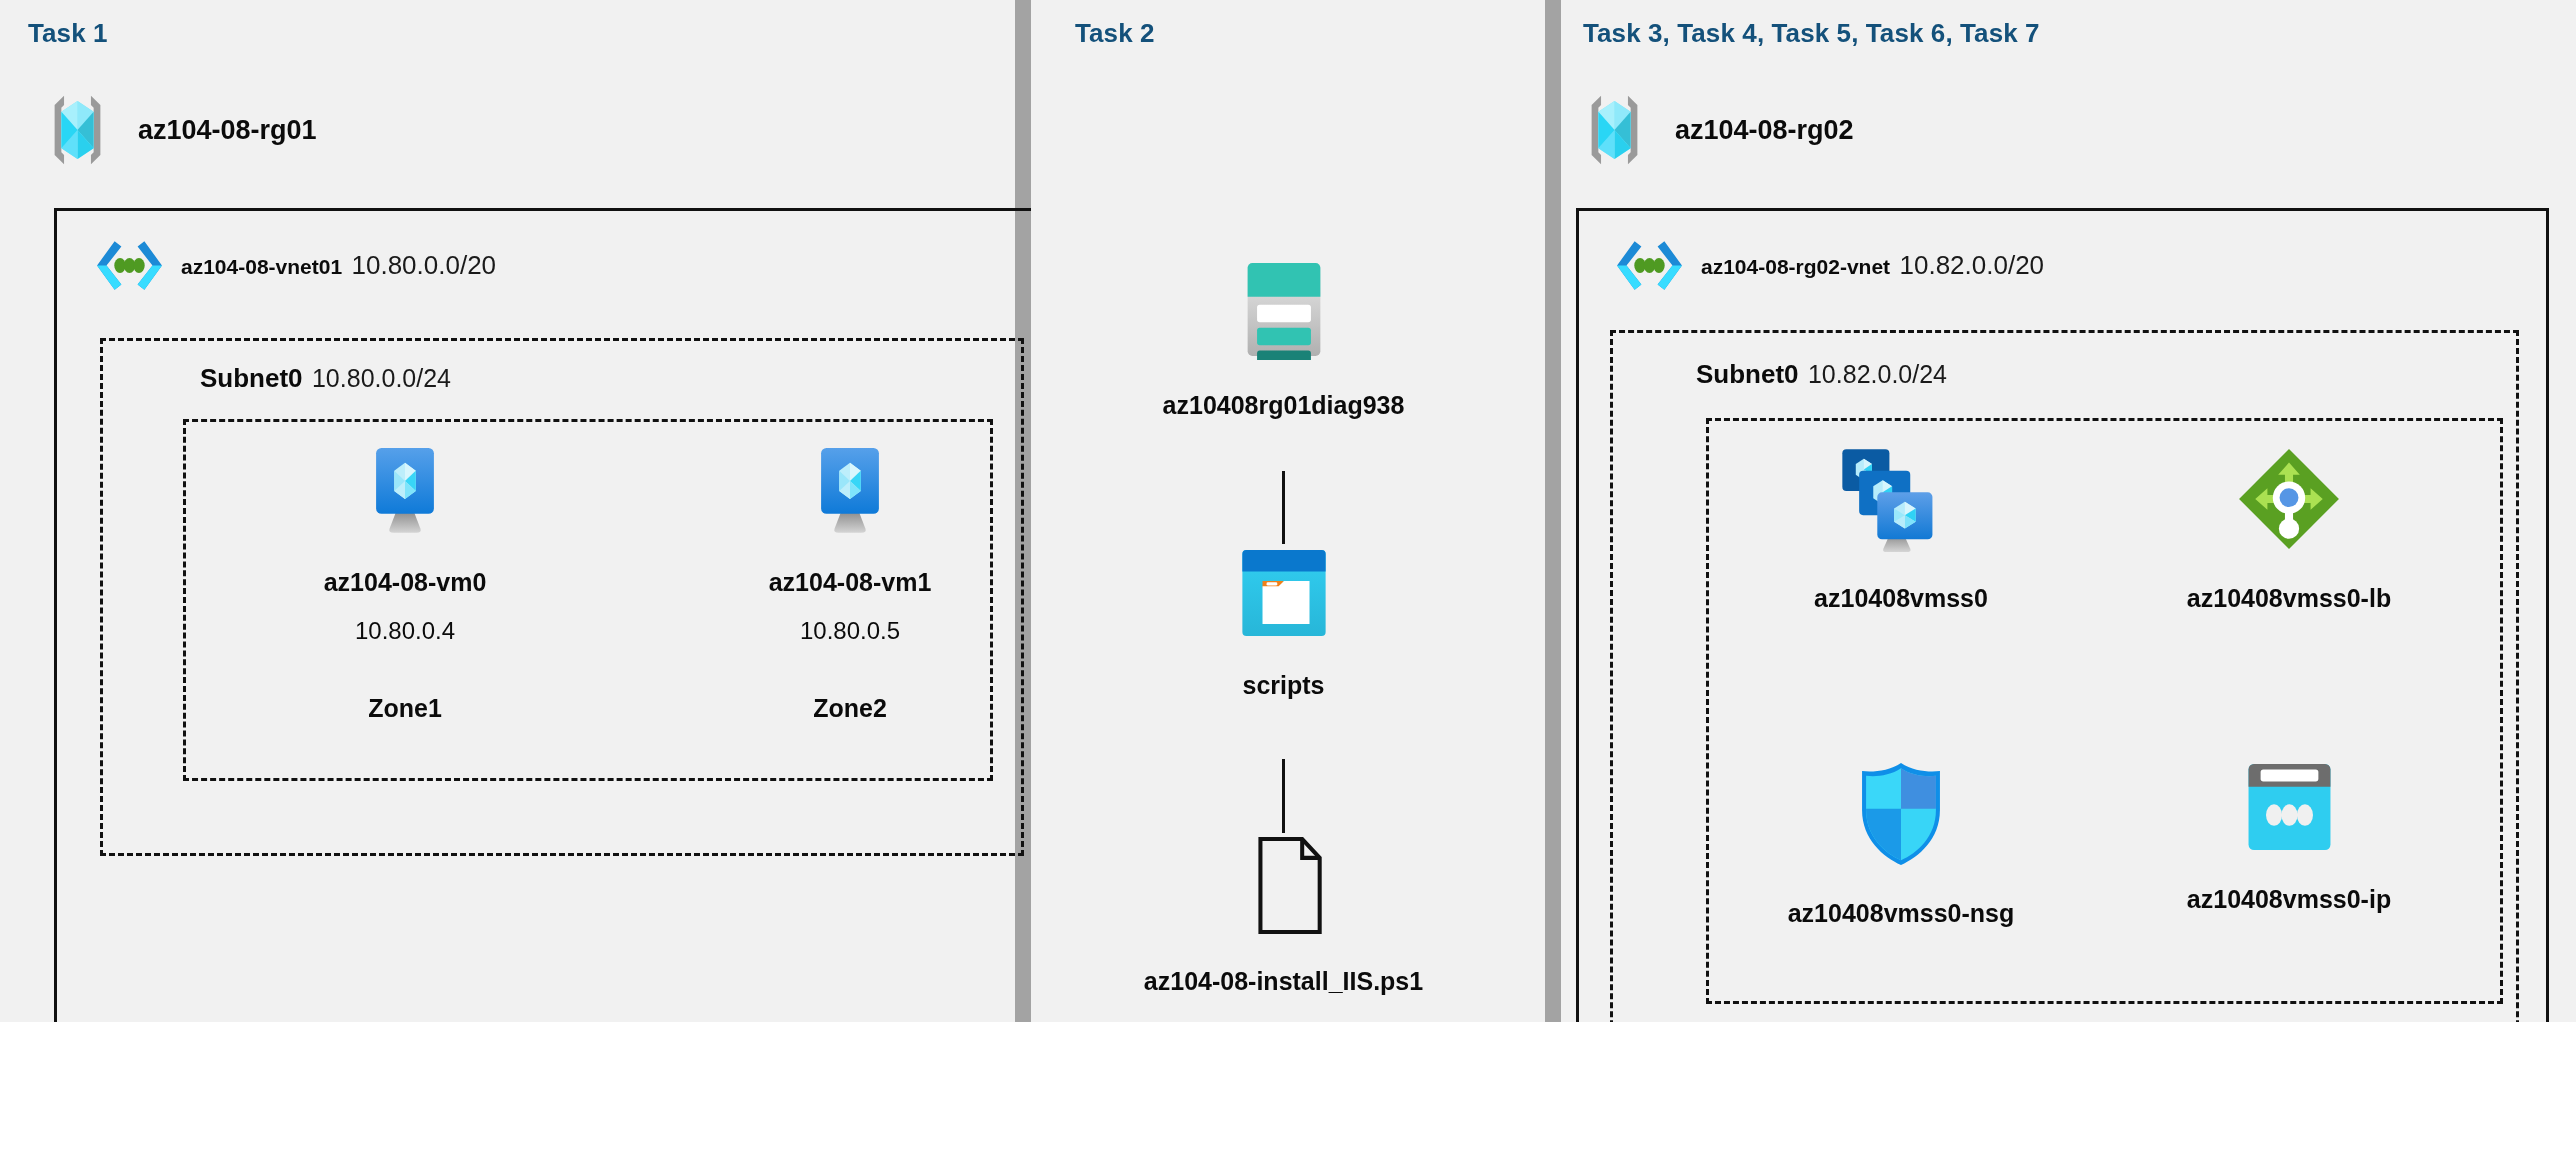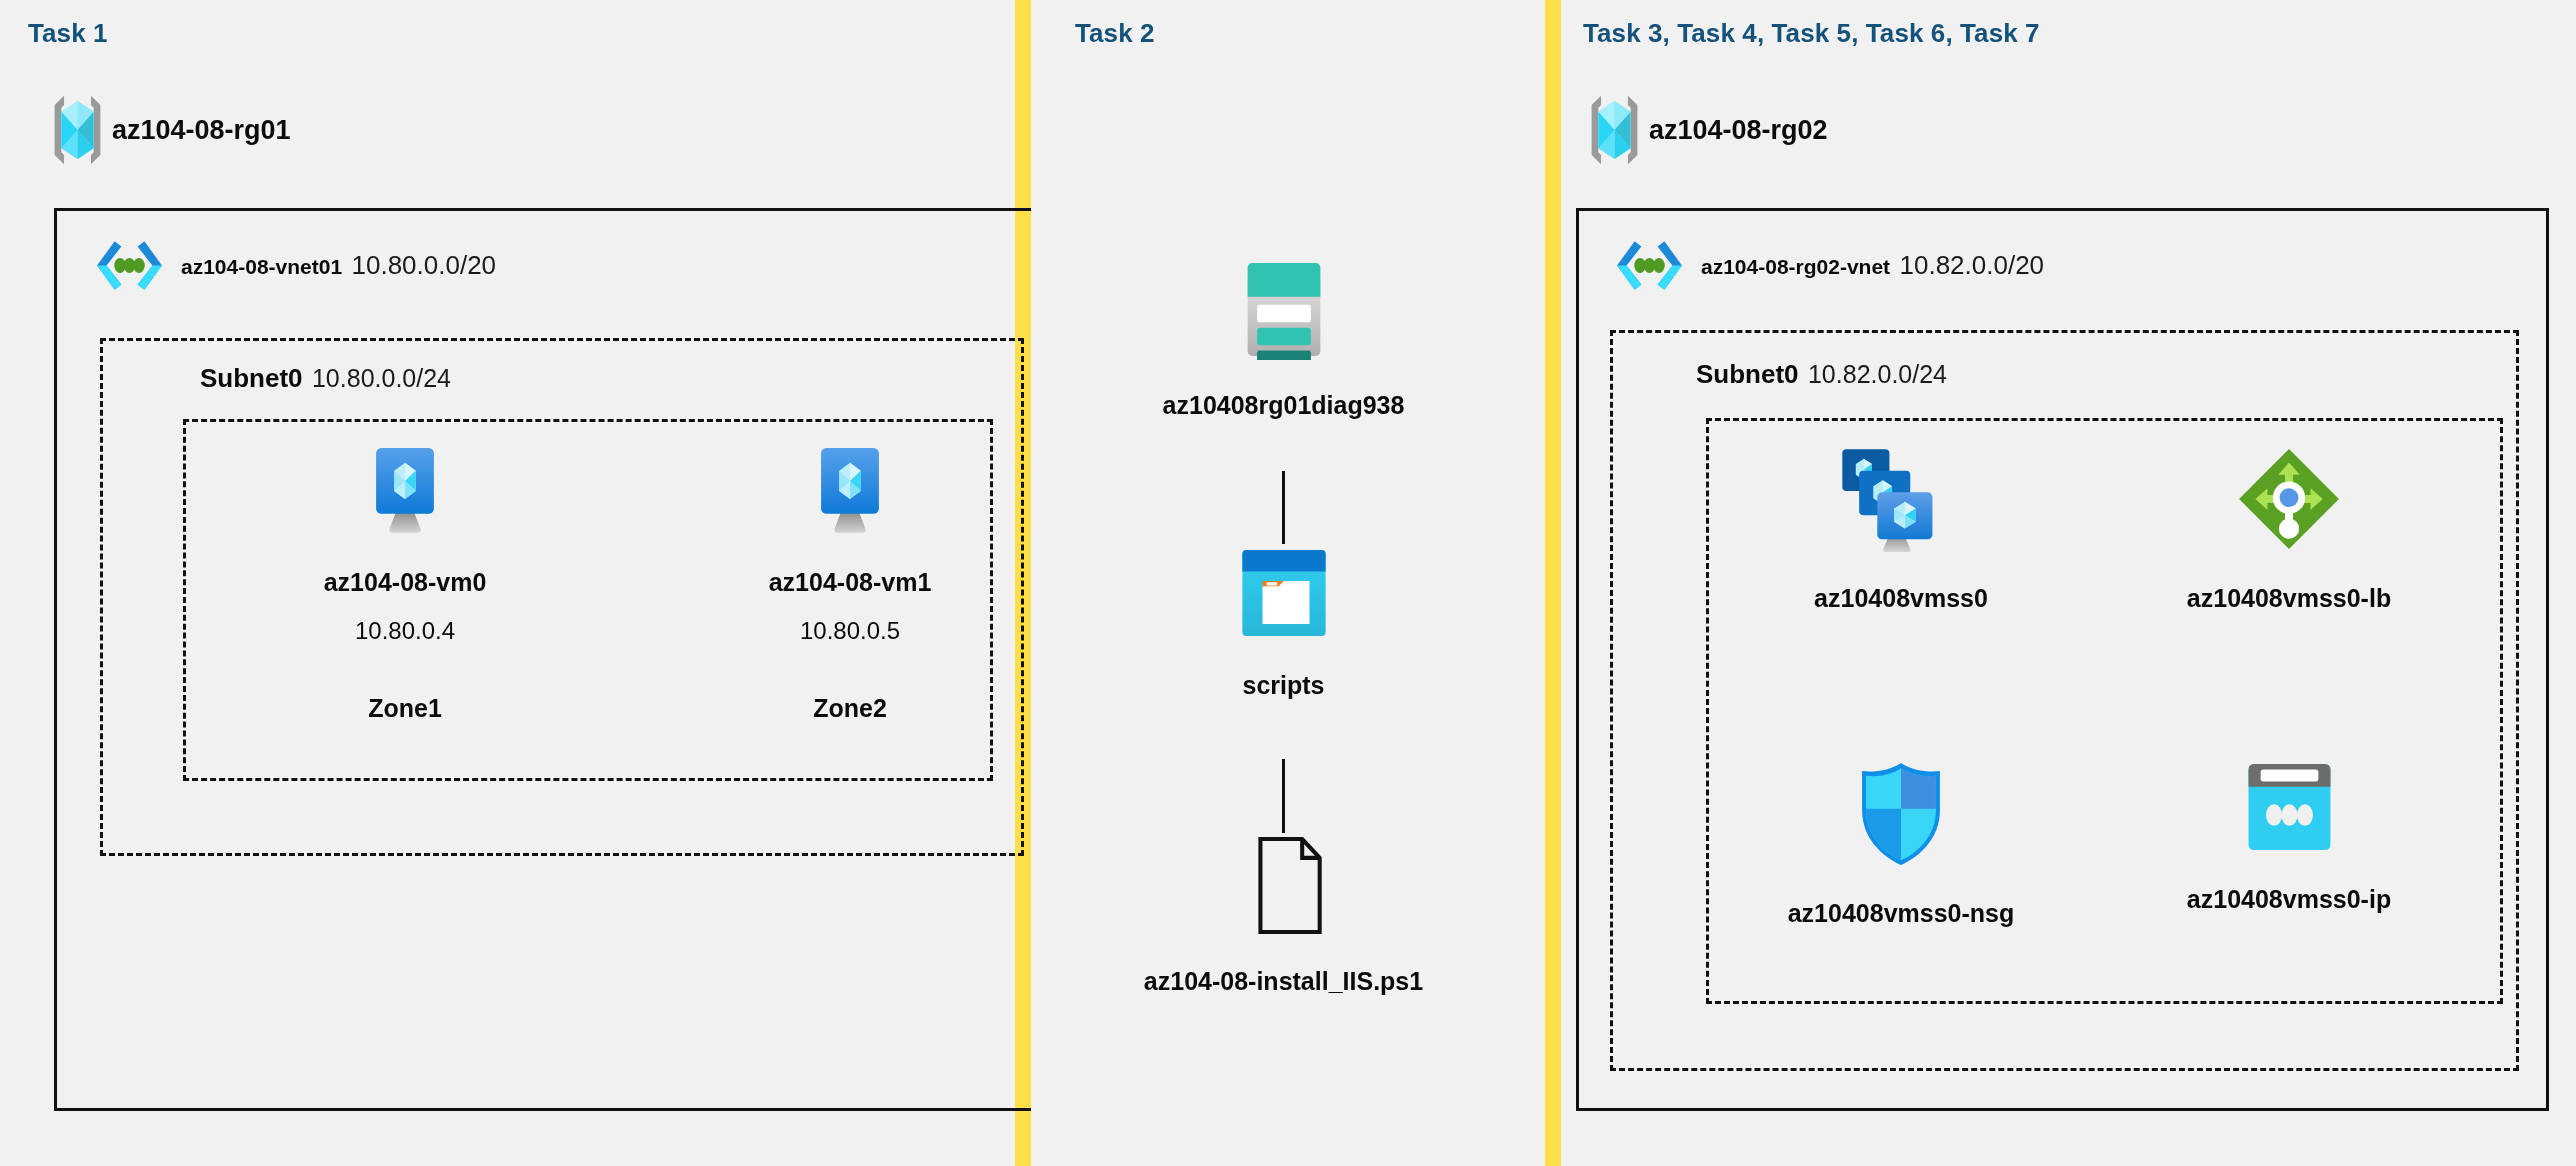--- a/index.html
+++ b/index.html
@@ -1,32 +1,32 @@
 <!DOCTYPE html>
 <html style="font-size:10.8px"><head>
 <meta charset="utf-8">
 <style>
   html,body{margin:0;padding:0;background:#ffffff;}
   body{font-family:"Liberation Sans",sans-serif;}
-  #stage{position:relative;width:2576px;height:1166px;background:#fde047;overflow:hidden;}
+  #stage{position:relative;width:2576px;height:1022px;background:#a3a3a3;overflow:hidden;}
 
   
   .panel{position:absolute;background:#f1f1f1;}
   #panel-task1{left:0;top:0;width:1015px;height:1166px;}
   #panel-task2{left:1031px;top:0;width:514px;height:1166px;}
   #panel-task3{left:1561px;top:0;width:1015px;height:1166px;}
 
   .task-label{position:absolute;color:#14517b;font-weight:bold;font-size:26px;
               letter-spacing:0.1px;white-space:nowrap;}
   #label-task1{left:28px;top:18px;}
   #label-task2{left:1075px;top:18px;}
   #label-task3{left:1583px;top:18px;}
 
   
-  .rg-row{position:absolute;display:flex;align-items:center;gap:6px;}
+  .rg-row{position:absolute;display:flex;align-items:center;gap:32px;}
   #rg01-row{left:49px;top:93px;}
   #rg02-row{left:1586px;top:93px;}
   .rg-name{font-size:27px;font-weight:bold;color:#0b0b0b;white-space:nowrap;}
 
   
   .vnet-box{position:absolute;border:3.4px solid #111;background:transparent;}
   #vnet01-box{left:54px;top:208px;width:1426px;height:897px;}
   #vnet02-box{left:1576px;top:208px;width:967px;height:897px;}
 
   

